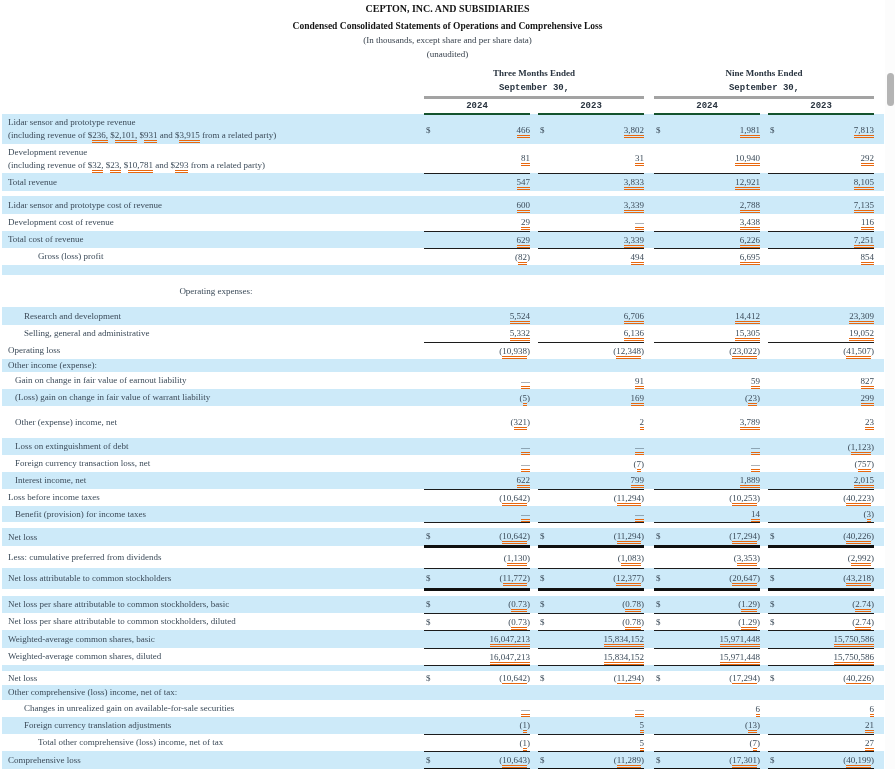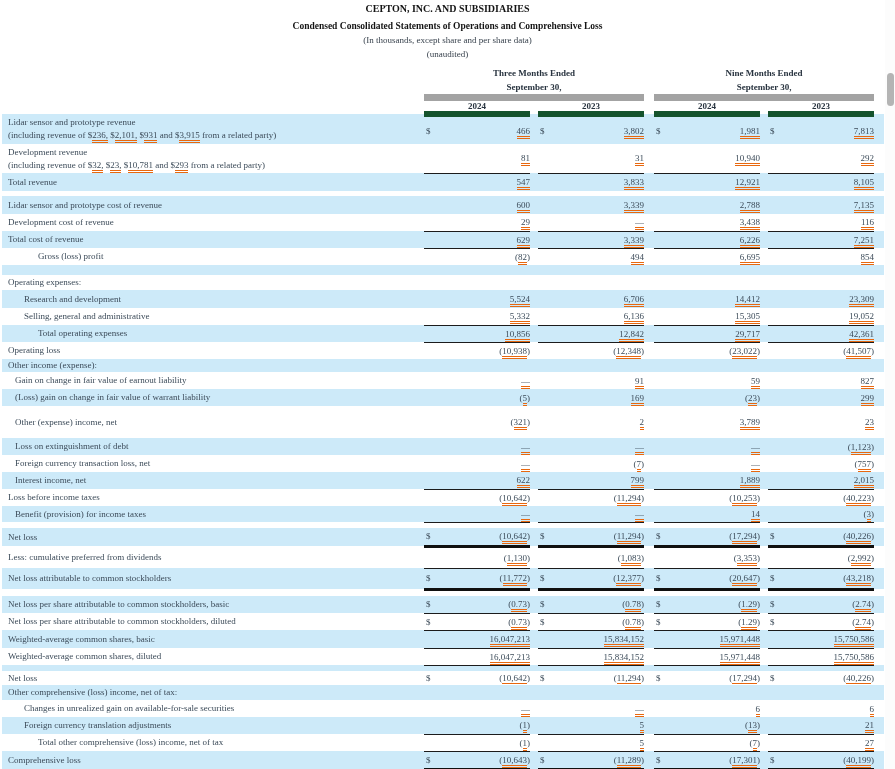--- a/index.html
+++ b/index.html
@@ -13,22 +13,22 @@
   .t2{font-size:9.5px;font-weight:bold;color:#141414;line-height:14px;margin-top:4px;}
   .t3{font-size:9px;color:#39434e;line-height:13px;margin-top:1px;}
   .t4{font-size:9px;color:#39434e;line-height:13px;margin-top:1px;}
 
   table{border-collapse:collapse;table-layout:fixed;width:882px;margin:4px 0 0 2px;}
   td{padding:0;font-size:9px;vertical-align:middle;overflow:hidden;}
   thead td{font-weight:bold;color:#28333f;text-align:center;white-space:nowrap;}
   thead tr.ra{height:15px;}
   thead tr.rb{height:17px;}
   thead tr.rc{height:17px;}
-  .grpline{border-bottom:7px solid #a3a3a3;}
-  .yr{border-bottom:6px solid #14532d;}
+  .grpline{border-bottom:3px solid #a3a3a3;font-family:Liberation Mono, monospace;}
+  .yr{border-bottom:2px solid #14532d;font-family:Liberation Mono, monospace;}
 
   tr.hl{background:var(--hl);}
   .lbl{white-space:nowrap;}
   .lbl div{line-height:13px;}
   .ind0{padding-left:6px;}
   .ind1{padding-left:13px;}
   .ind2{padding-left:22px;}
   .ind3{padding-left:36px;}
   .dol{text-align:left;padding-left:2px;white-space:nowrap;}
   .val{text-align:right;white-space:nowrap;}
@@ -238,21 +238,21 @@
         <td class="dol"></td>
         <td class="val"></td>
         <td class="gap"></td>
         <td class="dol"></td>
         <td class="val"></td>
         <td class="gap"></td>
         <td class="dol"></td>
         <td class="val"></td>
         <td class="gap"></td>
       </tr>
-      <tr style="height: 15px;">
+      <tr style="height: 32px; text-align: center;">
         <td class="lbl ind0">
           <div>Operating expenses:</div>
         </td>
         <td class="dol"></td>
         <td class="val"></td>
         <td class="gap"></td>
         <td class="dol"></td>
         <td class="val"></td>
         <td class="gap"></td>
         <td class="dol"></td>
@@ -287,37 +287,20 @@
         <td class="val"><span class="xbrl">5,332</span></td>
         <td class="gap"></td>
         <td class="dol"></td>
         <td class="val"><span class="xbrl">6,136</span></td>
         <td class="gap"></td>
         <td class="dol"></td>
         <td class="val"><span class="xbrl">15,305</span></td>
         <td class="gap"></td>
         <td class="dol"></td>
         <td class="val"><span class="xbrl">19,052</span></td>
-        <td class="gap"></td>
-      </tr>
-      <tr class="hl" style="height: 17px;">
-        <td class="lbl ind3">
-          <div>Total operating expenses</div>
-        </td>
-        <td class="dol bt"></td>
-        <td class="val bt"><span class="xbrl">10,856</span></td>
-        <td class="gap"></td>
-        <td class="dol bt"></td>
-        <td class="val bt"><span class="xbrl">12,842</span></td>
-        <td class="gap"></td>
-        <td class="dol bt"></td>
-        <td class="val bt"><span class="xbrl">29,717</span></td>
-        <td class="gap"></td>
-        <td class="dol bt"></td>
-        <td class="val bt"><span class="xbrl">42,361</span></td>
         <td class="gap"></td>
       </tr>
       <tr style="height: 17px;">
         <td class="lbl ind0">
           <div>Operating loss</div>
         </td>
         <td class="dol bt"></td>
         <td class="val bt">(<span class="xbrl">10,938</span>)</td>
         <td class="gap"></td>
         <td class="dol bt"></td>

